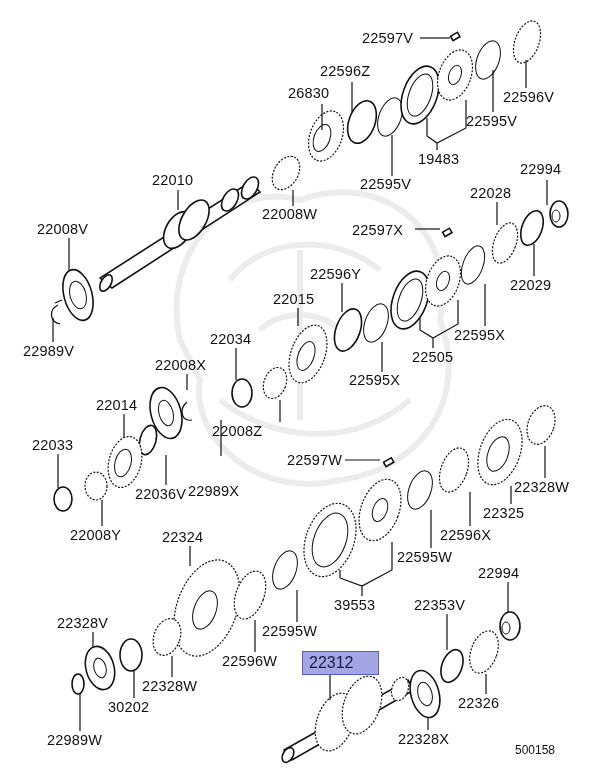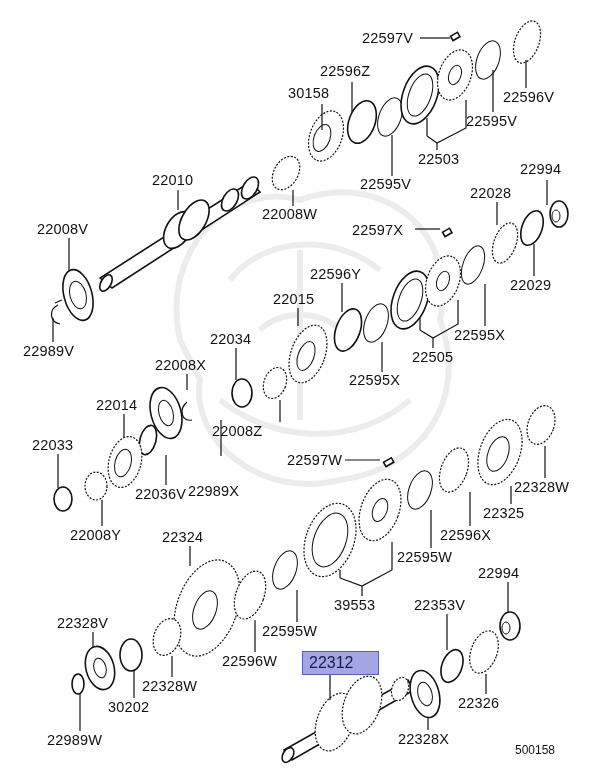--- a/index.html
+++ b/index.html
@@ -182,24 +182,24 @@
       <path d="M172 677 L172 656"></path>
       <path d="M486 694 L486 674"></path>
       <path d="M134 698 L134 670"></path>
       <path d="M428 730 L428 718"></path>
       <path d="M80 731 L80 694"></path>
     </g>
   </svg>
 
   <div class="lbl" style="left:362px;top:30px">22597V</div>
   <div class="lbl" style="left:320px;top:63px">22596Z</div>
-  <div class="lbl" style="left:288px;top:85px">30158</div>
+  <div class="lbl" style="left:288px;top:85px">26830</div>
   <div class="lbl" style="left:503px;top:89px">22596V</div>
   <div class="lbl" style="left:466px;top:113px">22595V</div>
-  <div class="lbl" style="left:418px;top:151px">22503</div>
+  <div class="lbl" style="left:418px;top:151px">19483</div>
   <div class="lbl" style="left:152px;top:172px">22010</div>
   <div class="lbl" style="left:360px;top:176px">22595V</div>
   <div class="lbl" style="left:520px;top:161px">22994</div>
   <div class="lbl" style="left:470px;top:185px">22028</div>
   <div class="lbl" style="left:262px;top:206px">22008W</div>
   <div class="lbl" style="left:37px;top:221px">22008V</div>
   <div class="lbl" style="left:352px;top:222px">22597X</div>
   <div class="lbl" style="left:310px;top:266px">22596Y</div>
   <div class="lbl" style="left:510px;top:277px">22029</div>
   <div class="lbl" style="left:273px;top:291px">22015</div>

